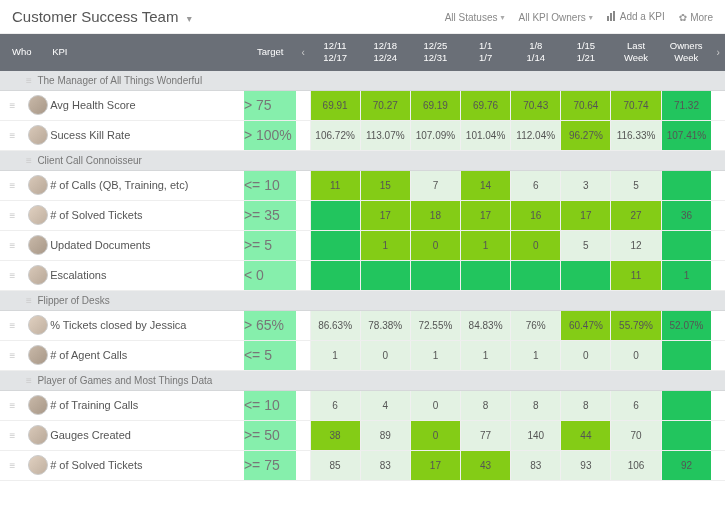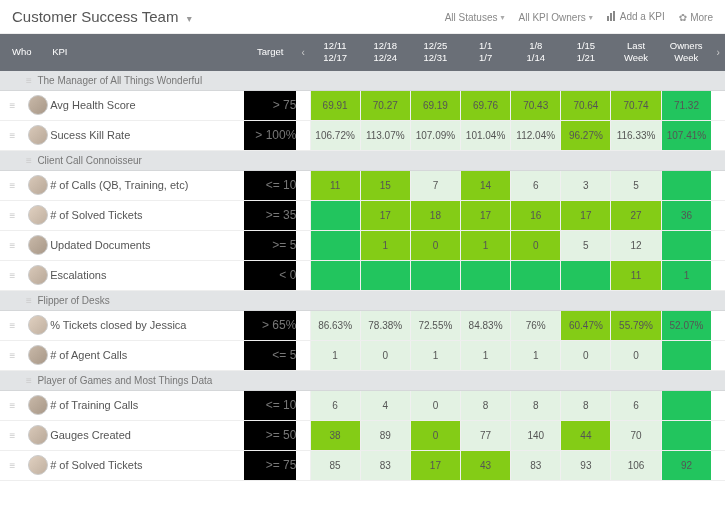--- a/index.html
+++ b/index.html
@@ -19,21 +19,21 @@
 thead th.nav{width:12px;color:#ccc;font-size:10px}
 thead th.dc{width:44px}
 .grp td{background:#e2e4e6;color:#777;font-size:10px;padding:4px 0 4px 26px;border-bottom:1px solid #d5d7d9}
 tbody tr.row td{border-bottom:1px solid #eee;padding:0;height:30px;vertical-align:middle}
 td.handle{width:14px;text-align:center;color:#ccc;font-size:10px;background:#fff}
 td.av{width:30px;text-align:center;background:#fff}
 .avatar{width:20px;height:20px;border-radius:50%;background:linear-gradient(135deg,#c8b8a8,#a89888);border:1px solid #ccc;display:inline-block;vertical-align:middle}
 .avatar.a2{background:linear-gradient(135deg,#d8c8b8,#b8a898)}
 .avatar.a3{background:linear-gradient(135deg,#e0d0c0,#c0b0a0)}
 td.kpi{text-align:left;font-size:11px;color:#555;padding-left:4px;background:#fff}
-td.tgt{text-align:right;font-size:12px;color:#777;background:#000000}
+td.tgt{text-align:left;font-size:14px;color:#777;background:#86efac}
 td.nav{background:#fff}
 td.cell{text-align:center;font-size:10px;color:#555;border-left:1px solid #f0f0f0}
 td.cell.g{background:#e3f2e3}
 td.cell.r{background:#84cc16}
 td.cell.e{background:#22c55e}
 .drag{color:#ccc}
 </style>
 </head>
 <body>
 

